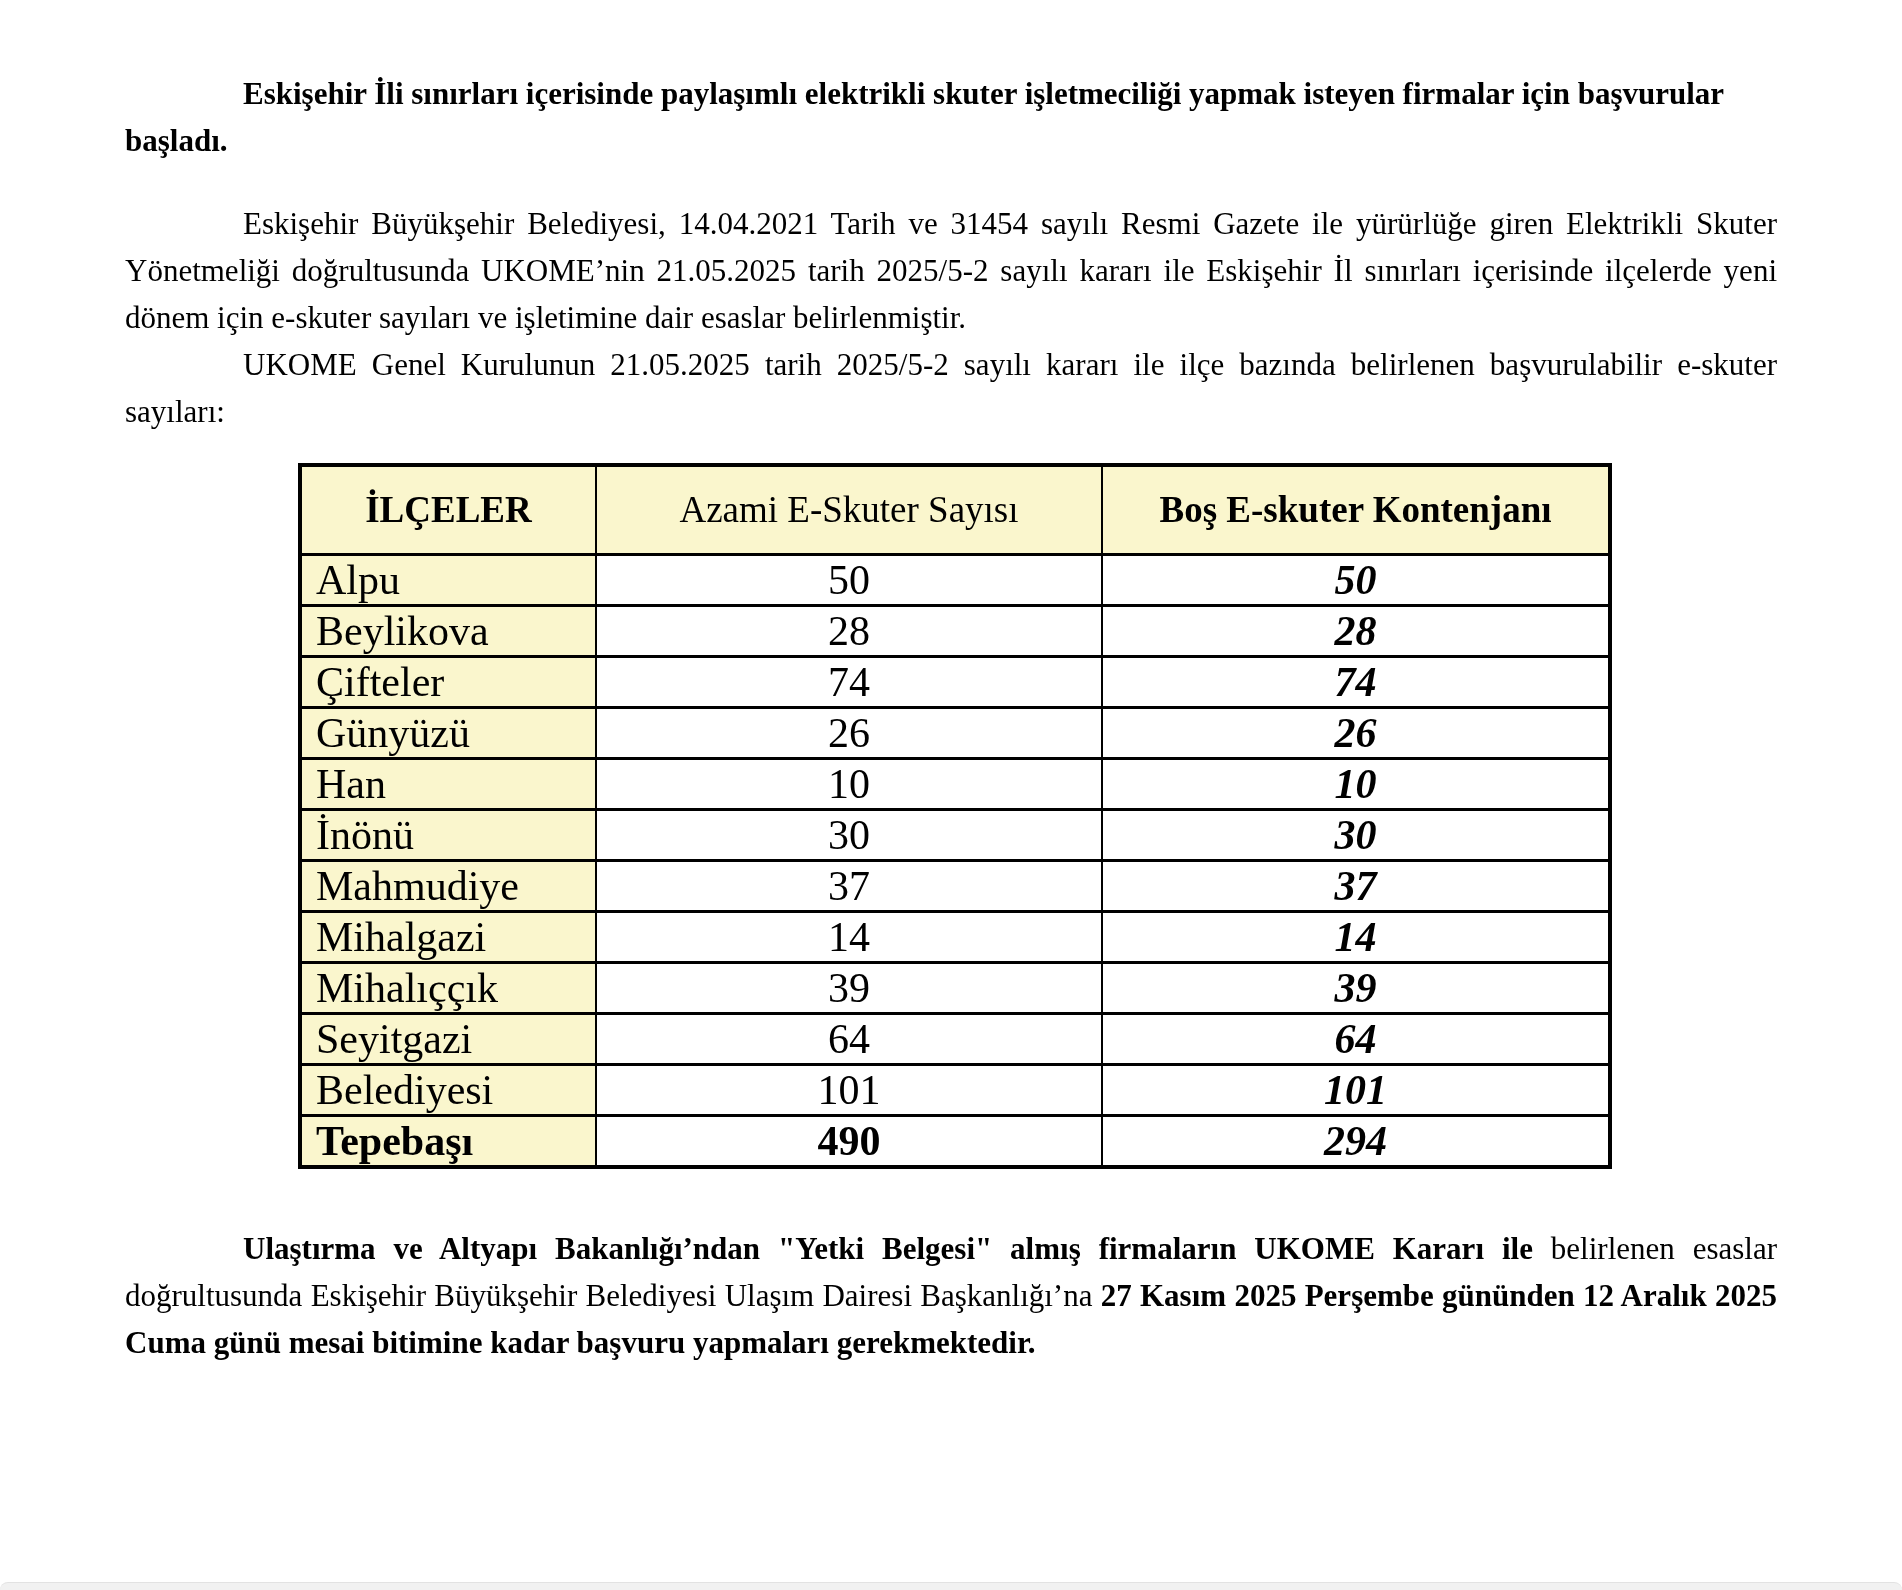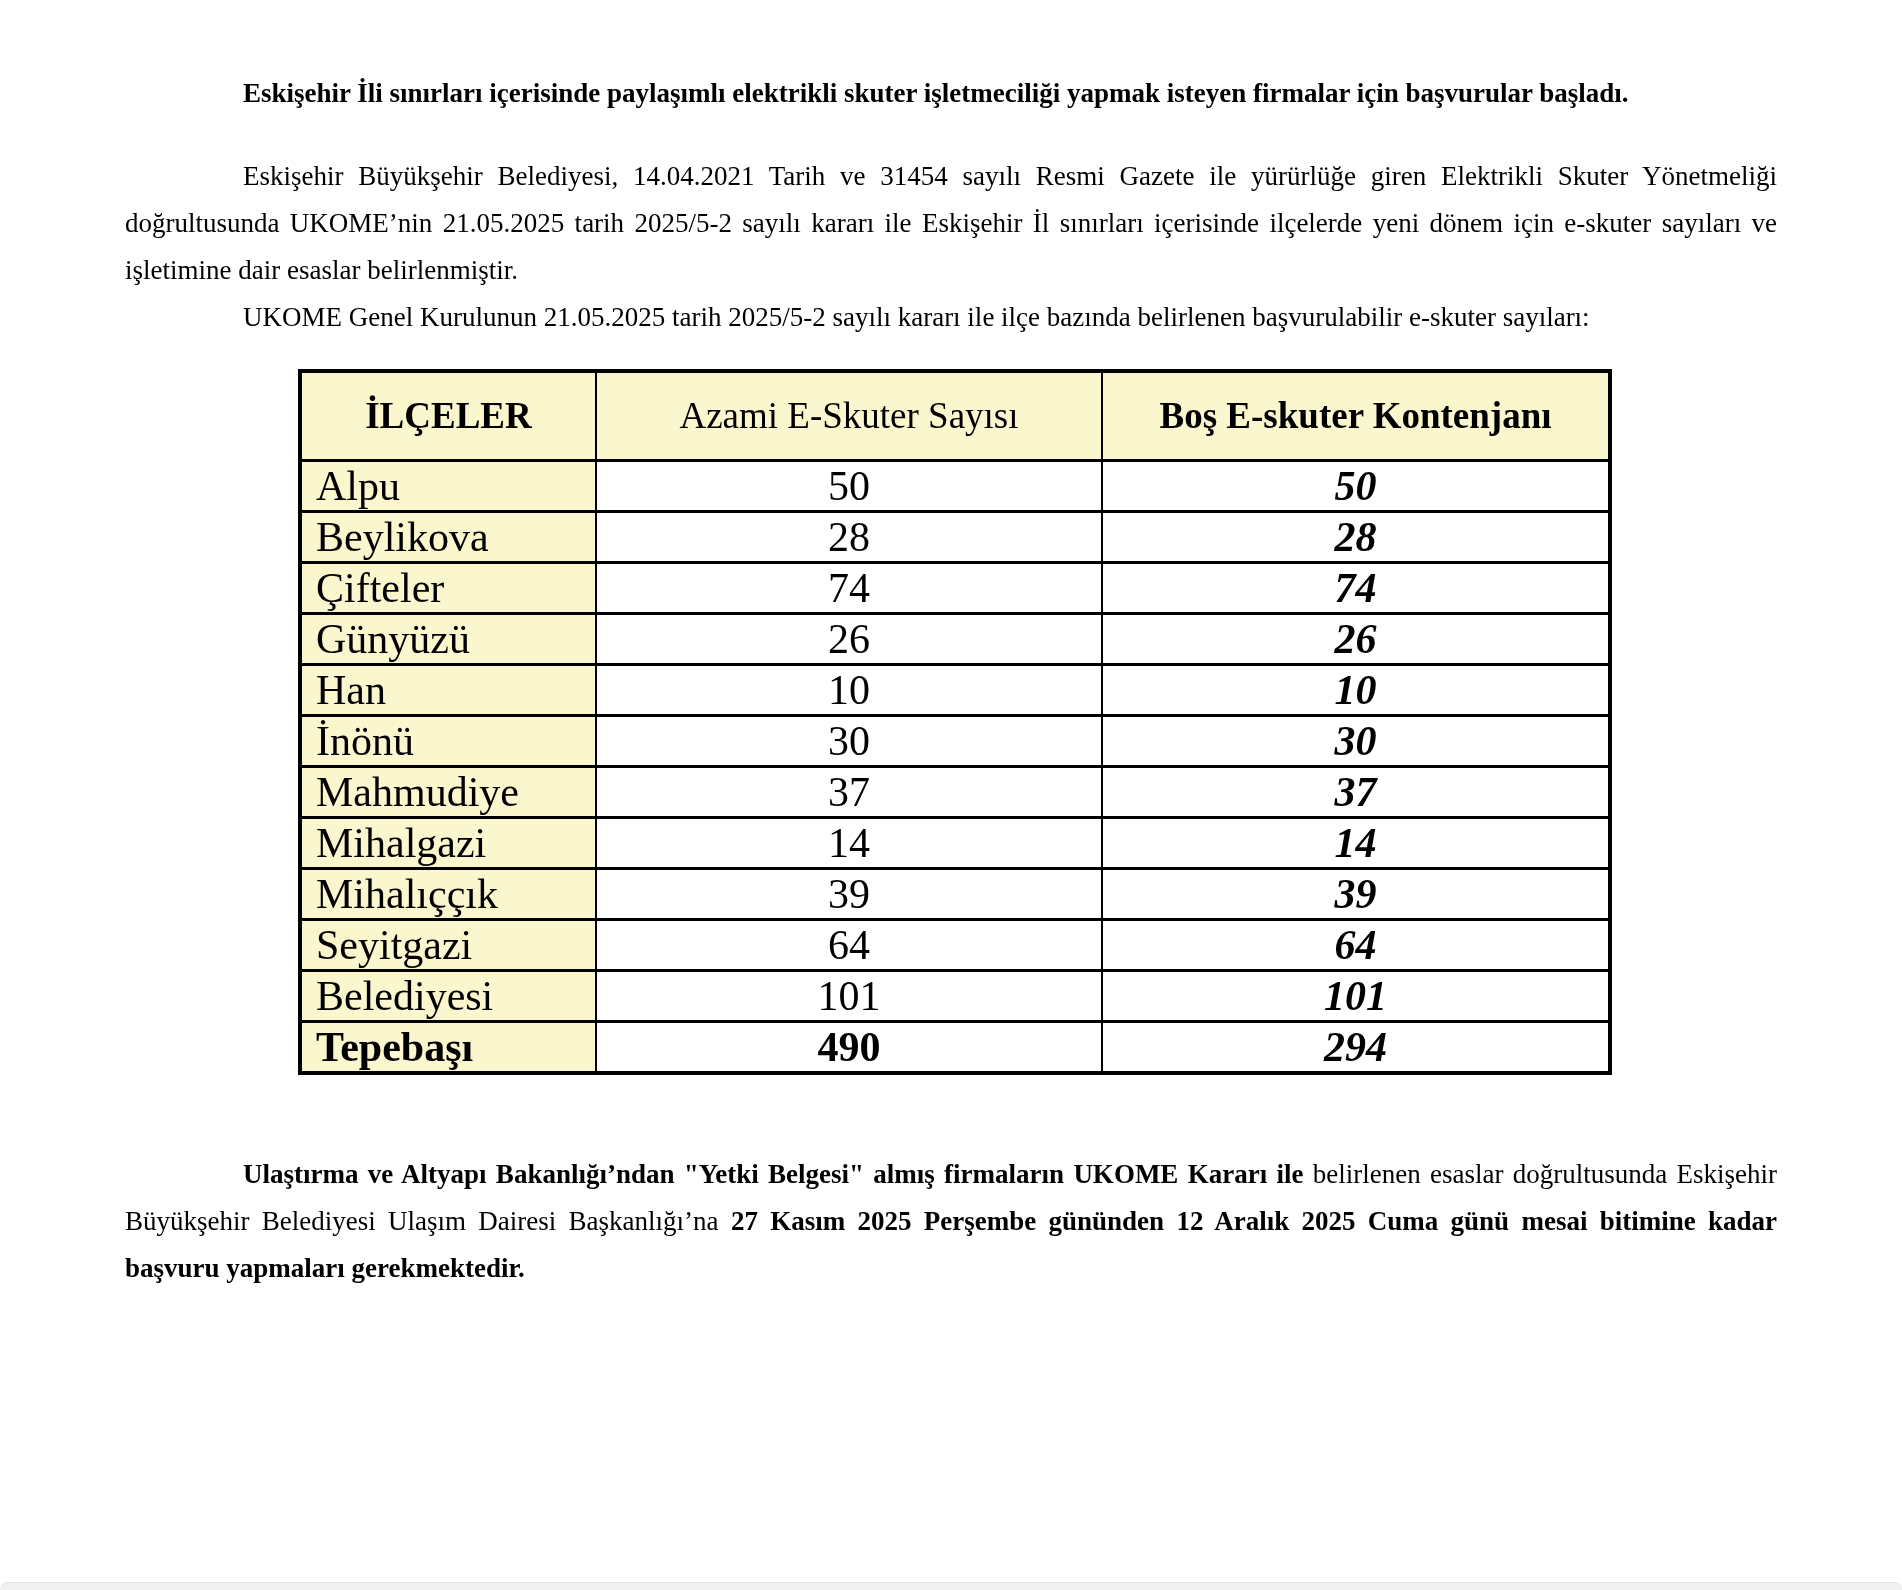--- a/index.html
+++ b/index.html
@@ -14,32 +14,32 @@
   .page {
     position: relative;
     width: 1902px;
     height: 1590px;
     background: #ffffff;
   }
   .content {
     padding: 70px 125px 0 125px;
   }
   p.doc-par {
-    font-size: 27px;
+    font-size: 31px;
     line-height: 47px;
     text-indent: 118px;
     text-align: justify;
   }
   p.intro {
     font-weight: bold;
     text-align: left;
     margin-bottom: 36px;
   }
   p.closing {
-    margin-top: 76px;
+    margin-top: 56px;
   }
   .b { font-weight: bold; }
   .quota-table-wrap {
     margin-top: 28px;
     margin-left: 173px;
   }
   table.quota-table {
     border-collapse: collapse;
     table-layout: fixed;
     width: 1310px;

